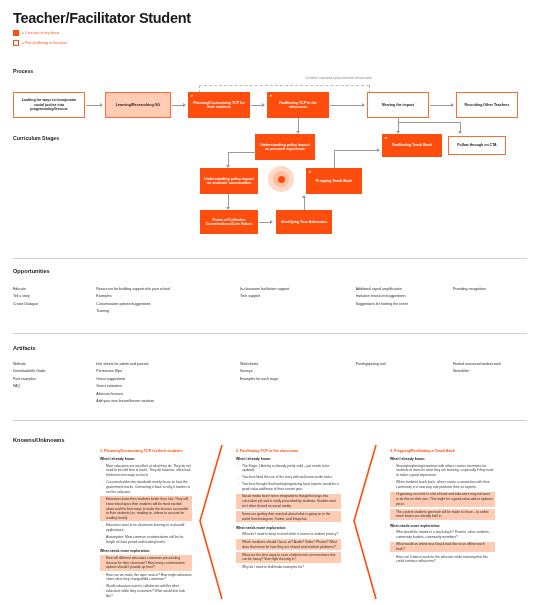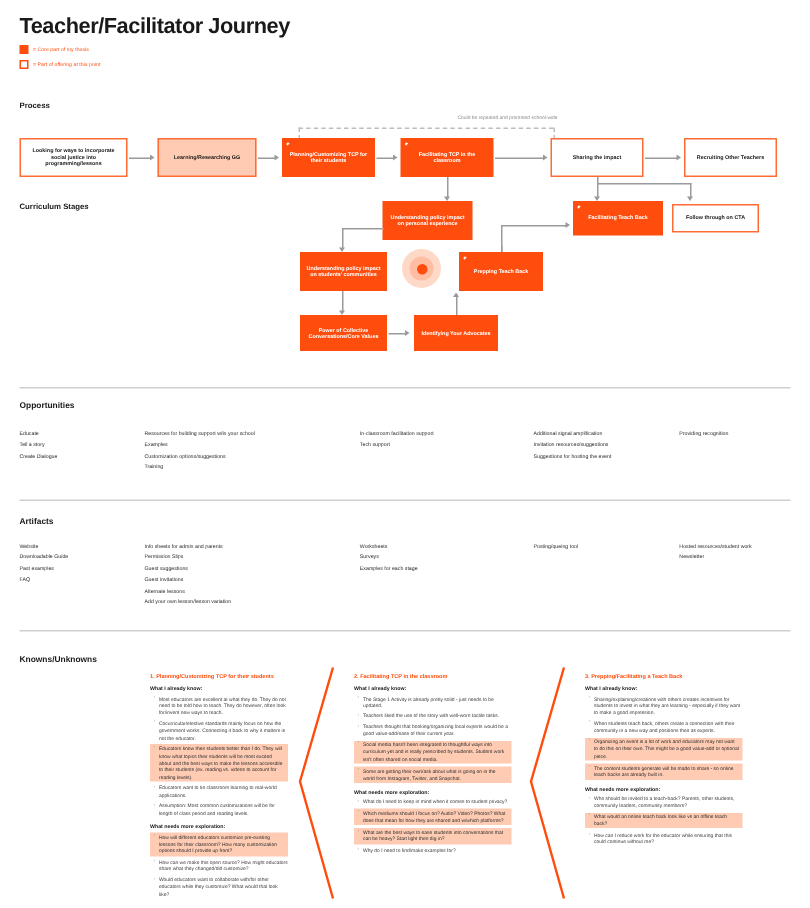--- a/index.html
+++ b/index.html
@@ -115,21 +115,21 @@
   }
   .ku-item.hl { background: #ffccb3; color: #2b2b2b; padding-right: 2px; padding-top: 0.5px; padding-bottom: 0.5px; }
 
   .zig { position: absolute; }
 </style>
 </head>
 <body>
 
 <div class="page">
 
-  <div class="title">Teacher/Facilitator Journey</div>
+  <div class="title">Teacher/Facilitator Student</div>
   <div class="legend">
     <div class="legend-row">
       <span class="swatch filled"></span>
       <span class="legend-text">= Core part of my thesis</span>
     </div>
     <div class="legend-row">
       <span class="swatch outline"></span>
       <span class="legend-text">= Part of offering at this point</span>
     </div>
   </div>

